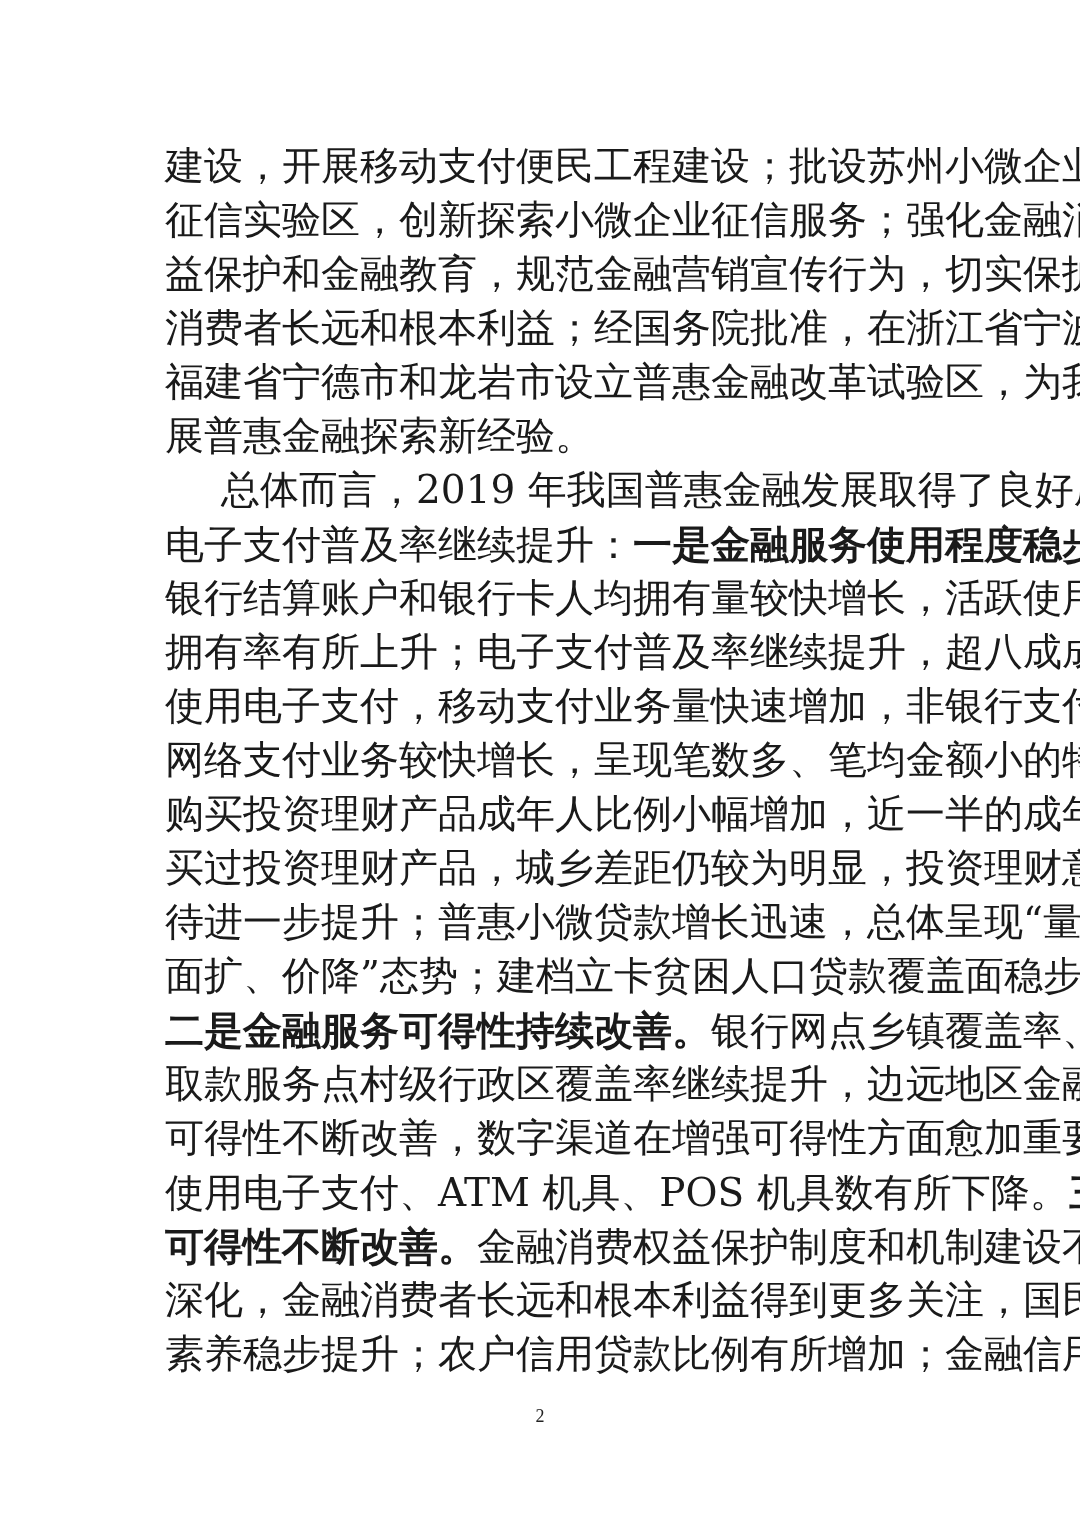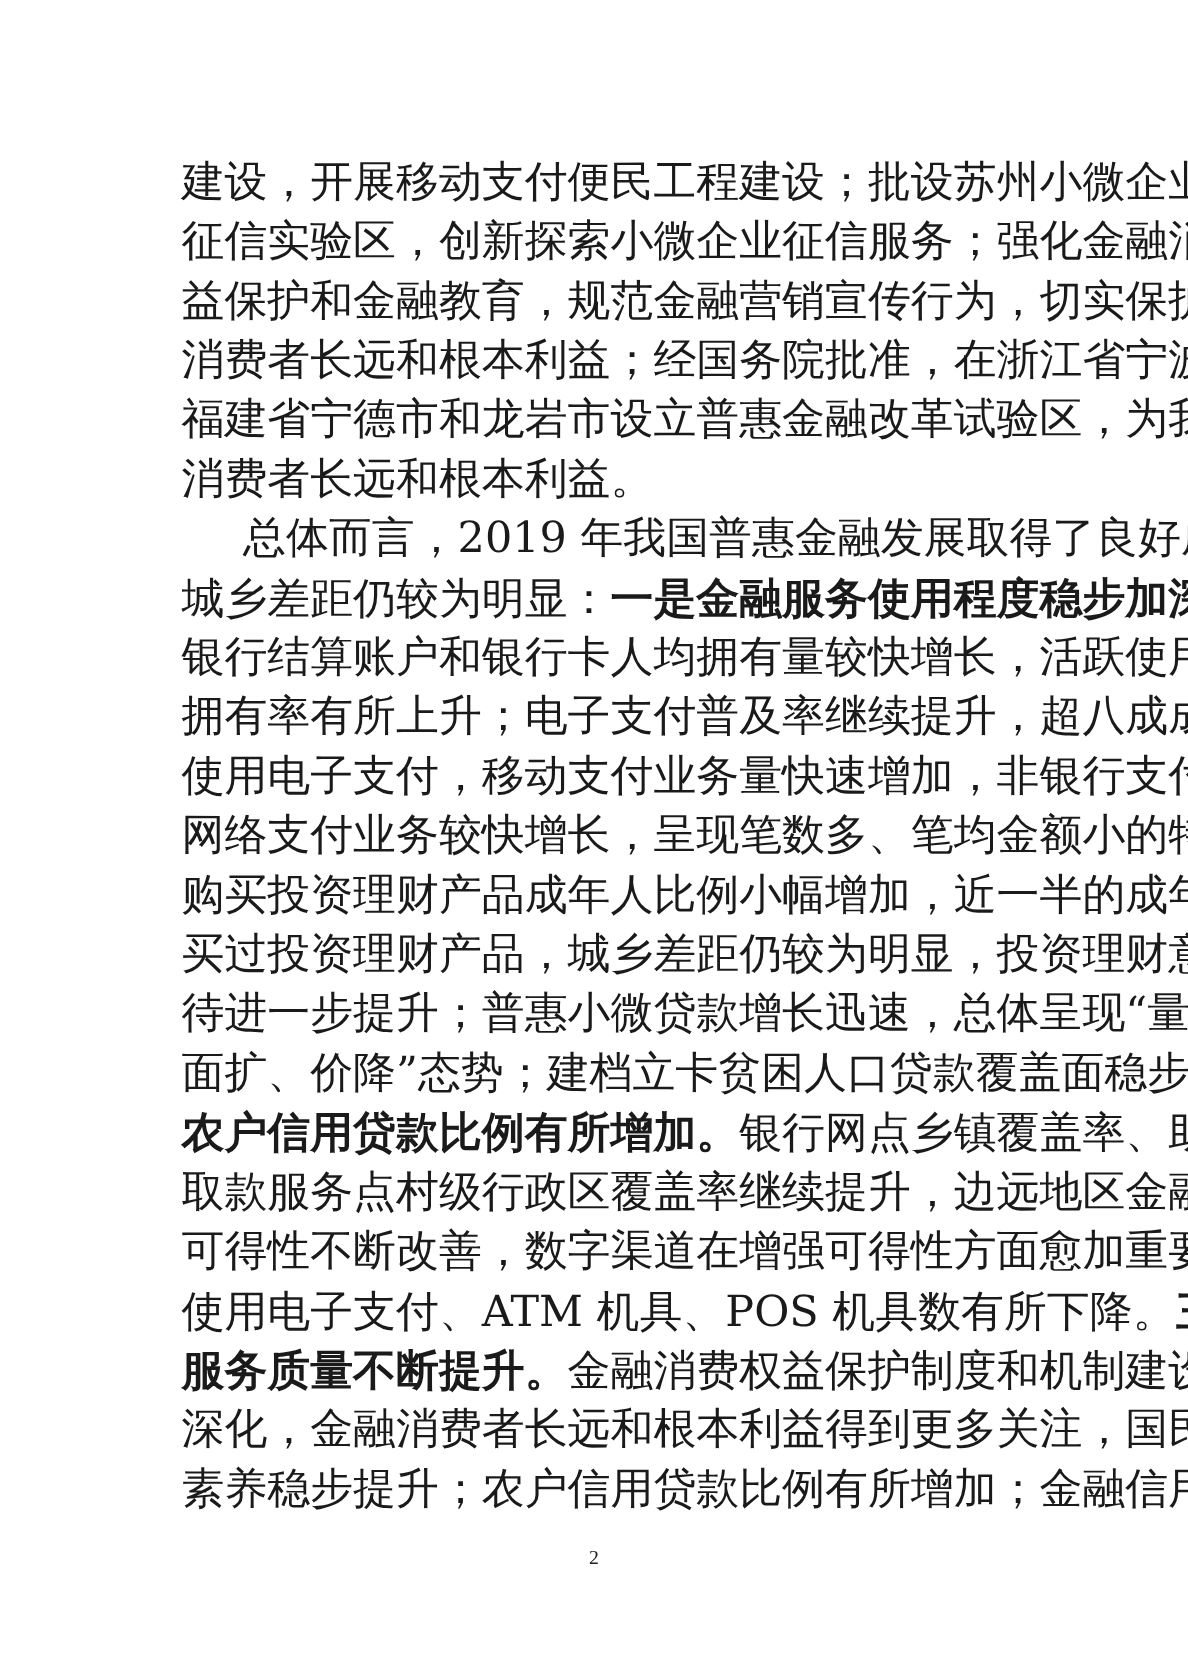--- a/index.html
+++ b/index.html
@@ -36,34 +36,34 @@
 </head>
 <body>
 
 <div class="page">
 
   <div class="line" style="top:139px"><span>建设，开展移动支付便民工程建设；批设苏州小微企业数字</span></div>
   <div class="line" style="top:193px"><span>征信实验区，创新探索小微企业征信服务；强化金融消费权</span></div>
   <div class="line" style="top:247px"><span>益保护和金融教育，规范金融营销宣传行为，切实保护金融</span></div>
   <div class="line" style="top:301px"><span>消费者长远和根本利益；经国务院批准，在浙江省宁波市、</span></div>
   <div class="line" style="top:355px"><span>福建省宁德市和龙岩市设立普惠金融改革试验区，为我国发</span></div>
-  <div class="line last" style="top:409px"><span>消费者长远和根本利益。</span></div>
+  <div class="line last" style="top:409px"><span>展普惠金融探索新经验。</span></div>
 
   <div class="line indent" style="top:463px"><span>总体而言，2019 年我国普惠金融发展取得了良好成效。</span></div>
-  <div class="line" style="top:517px"><span>城乡差距仍较为明显：</span><span class="b">一是金融服务使用程度稳步加深。</span></div>
+  <div class="line" style="top:517px"><span>电子支付普及率继续提升：</span><span class="b">一是金融服务使用程度稳步加深。</span></div>
   <div class="line" style="top:571px"><span>银行结算账户和银行卡人均拥有量较快增长，活跃使用账户</span></div>
   <div class="line" style="top:625px"><span>拥有率有所上升；电子支付普及率继续提升，超八成成年人</span></div>
   <div class="line" style="top:679px"><span>使用电子支付，移动支付业务量快速增加，非银行支付机构</span></div>
   <div class="line" style="top:733px"><span>网络支付业务较快增长，呈现笔数多、笔均金额小的特点；</span></div>
   <div class="line" style="top:787px"><span>购买投资理财产品成年人比例小幅增加，近一半的成年人购</span></div>
   <div class="line" style="top:841px"><span>买过投资理财产品，城乡差距仍较为明显，投资理财意识有</span></div>
   <div class="line" style="top:895px"><span>待进一步提升；普惠小微贷款增长迅速，总体呈现“量增、</span></div>
   <div class="line" style="top:949px"><span>面扩、价降”态势；建档立卡贫困人口贷款覆盖面稳步扩大。</span></div>
-  <div class="line" style="top:1003px"><span class="b">农户信用贷款比例有所增加。</span><span>银行网点乡镇覆盖率、助农</span></div>
+  <div class="line" style="top:1003px"><span class="b">二是金融服务可得性持续改善。</span><span>银行网点乡镇覆盖率、助农</span></div>
   <div class="line" style="top:1057px"><span>取款服务点村级行政区覆盖率继续提升，边远地区金融服务</span></div>
   <div class="line" style="top:1111px"><span>可得性不断改善，数字渠道在增强可得性方面愈加重要，人</span></div>
   <div class="line" style="top:1165px"><span>使用电子支付、ATM 机具、POS 机具数有所下降。</span><span class="b">三是金融</span></div>
-  <div class="line" style="top:1219px"><span class="b">服务质量不断提升。</span><span>金融消费权益保护制度和机制建设不断</span></div>
+  <div class="line" style="top:1219px"><span class="b">可得性不断改善。</span><span>金融消费权益保护制度和机制建设不断</span></div>
   <div class="line" style="top:1273px"><span>深化，金融消费者长远和根本利益得到更多关注，国民金融</span></div>
   <div class="line" style="top:1327px"><span>素养稳步提升；农户信用贷款比例有所增加；金融信用信息</span></div>
 
   <div class="page-num">2</div>
 </div>
 
 </body></html>

